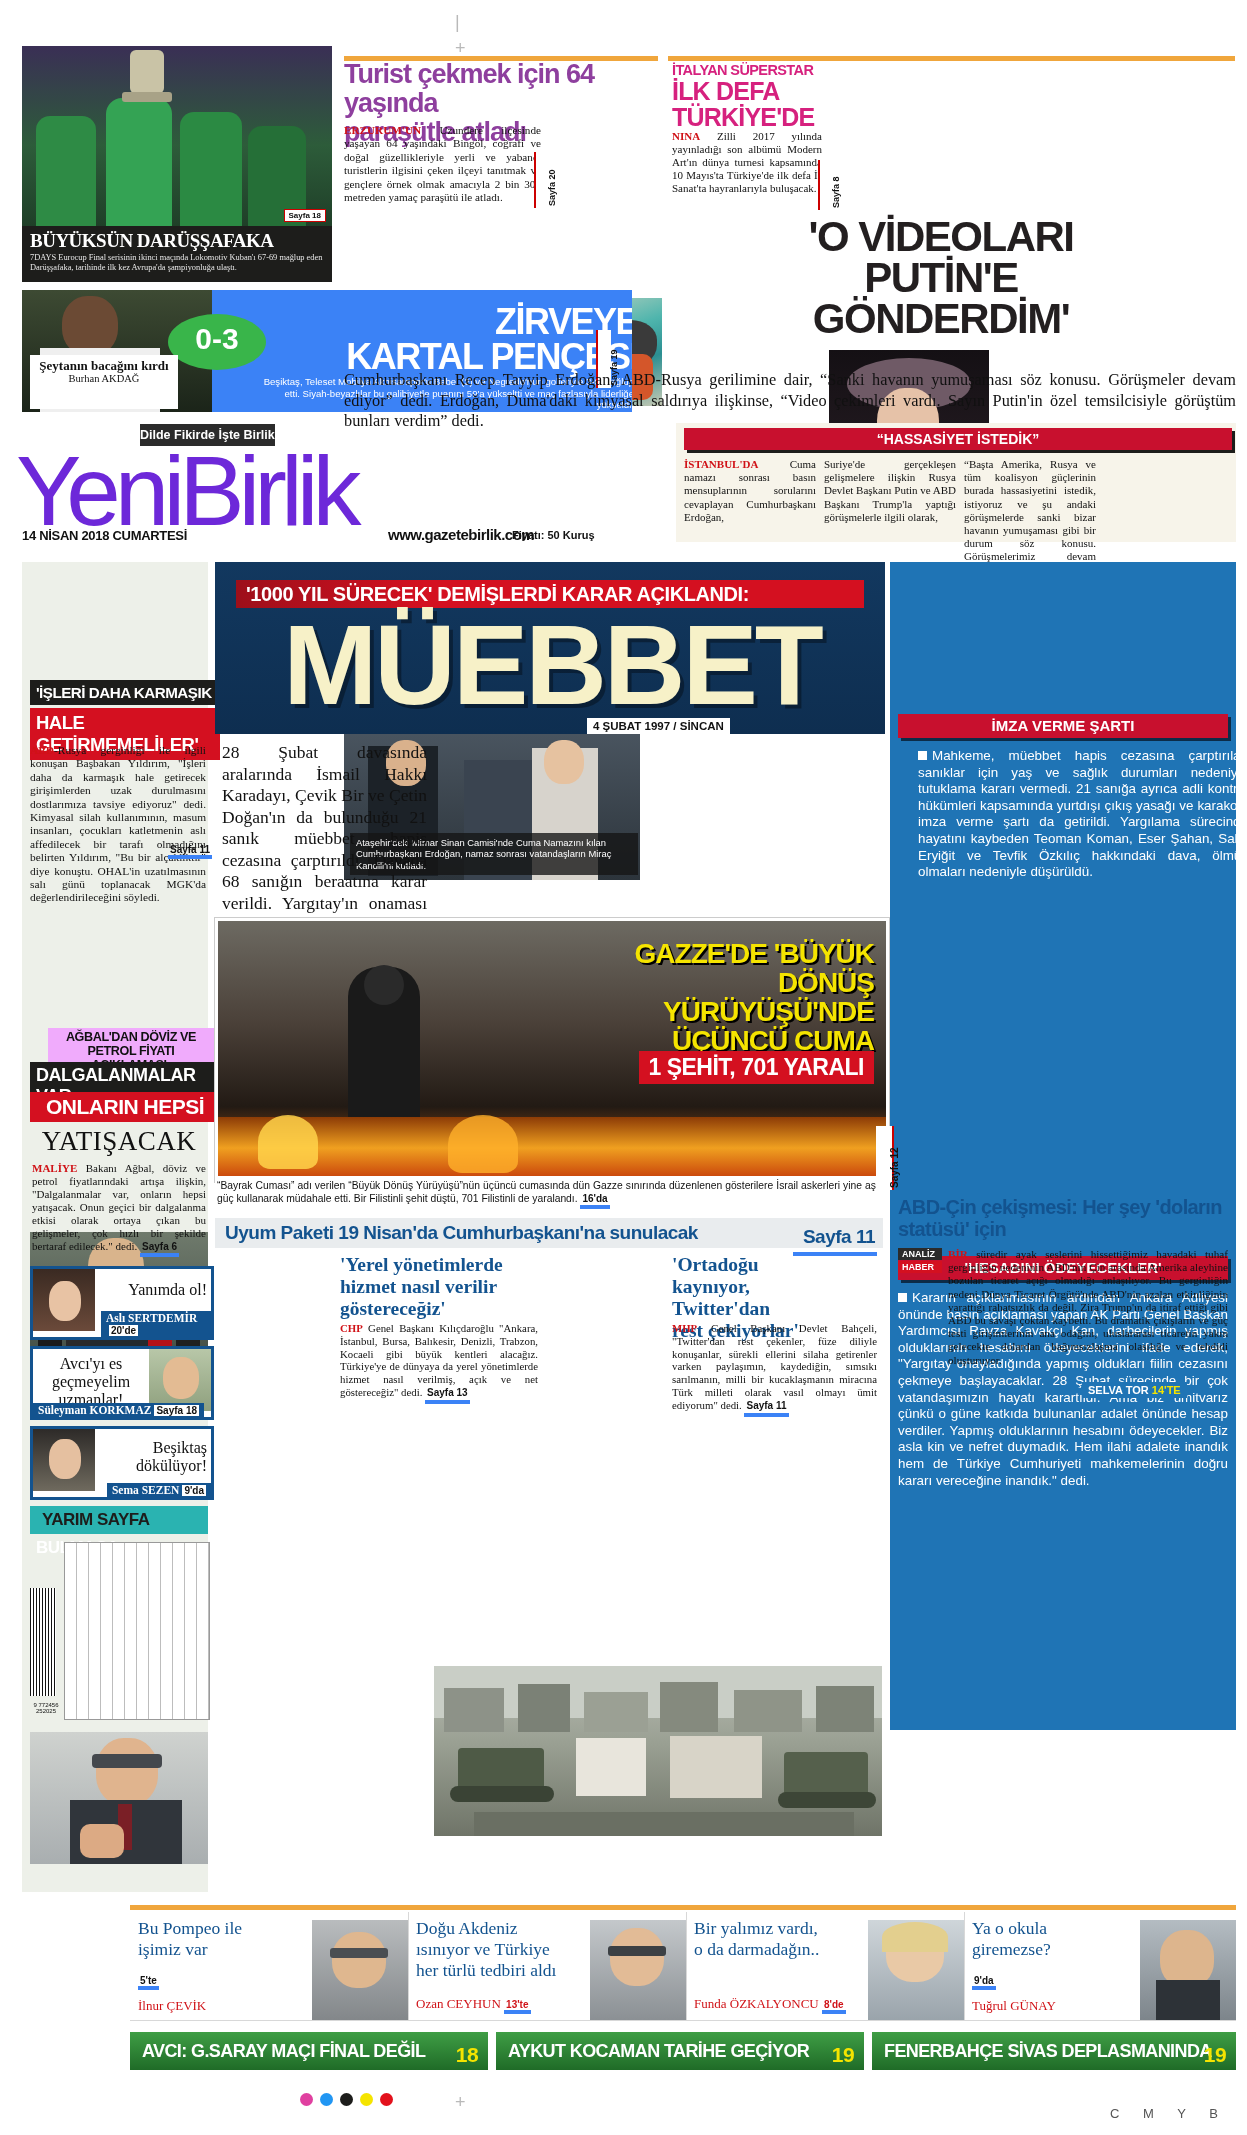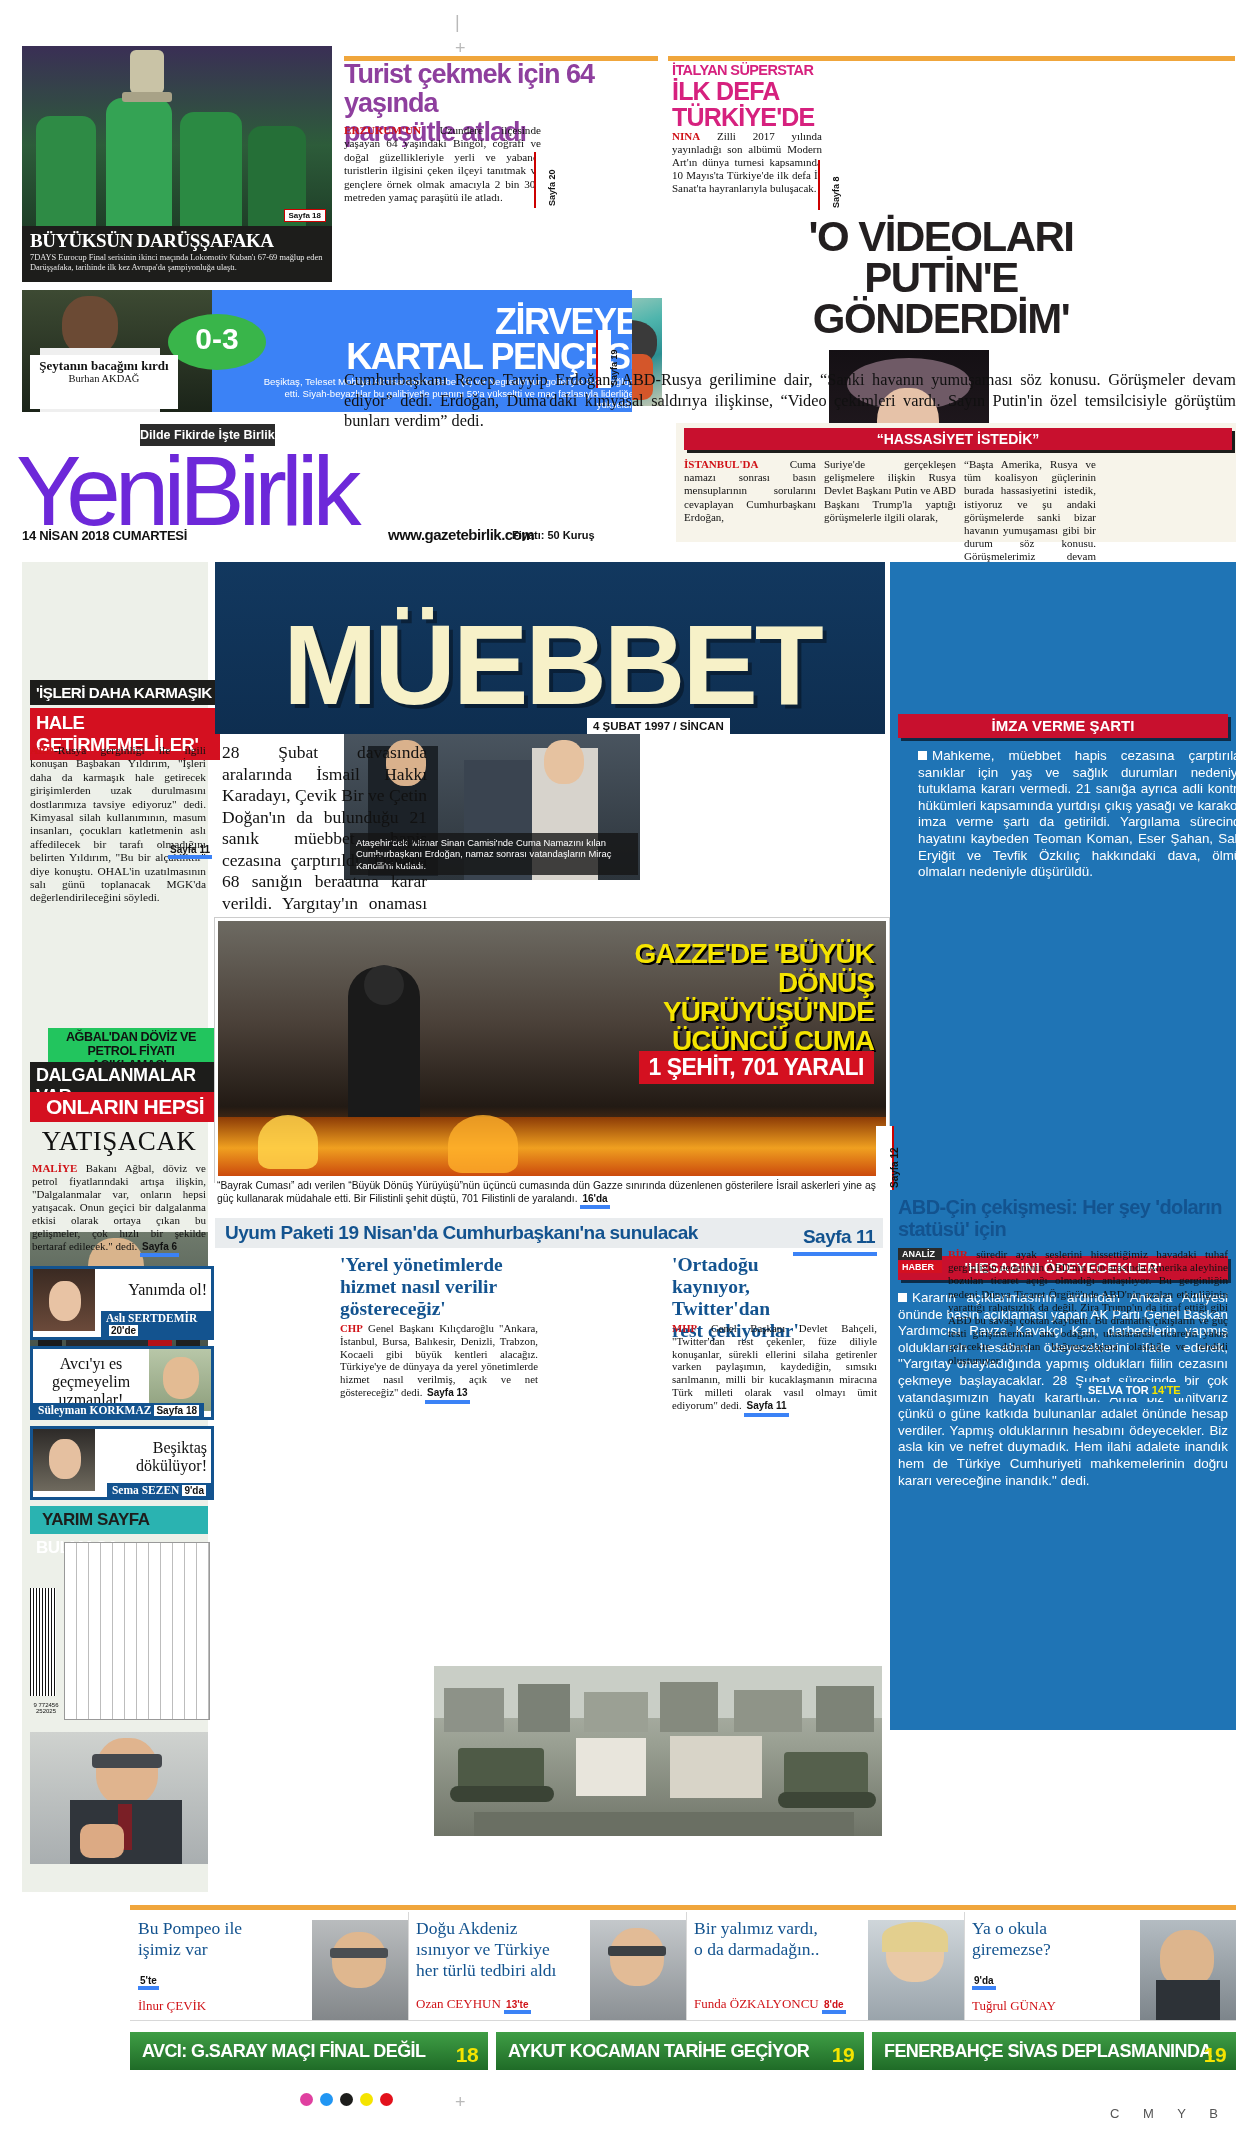--- a/index.html
+++ b/index.html
@@ -117,21 +117,21 @@
   
   #leftcol{left:22px;top:562px;width:186px;height:1330px;background:#edf0e9;}
   #yildirim-photo{left:30px;top:568px;width:178px;height:140px;}
   #yil-k1{left:30px;top:680px;width:178px;background:#1d1d1b;color:#fff;font-family:"Liberation Sans",sans-serif;font-weight:bold;font-size:15.2px;padding:4px 6px;letter-spacing:-0.5px;}
   #yil-k2{left:30px;top:708px;width:178px;background:#d41020;color:#fff;font-family:"Liberation Sans",sans-serif;font-weight:bold;font-size:18.5px;padding:4px 6px;letter-spacing:-0.5px;}
   #yil-body{left:30px;top:744px;width:176px;font-size:11.4px;line-height:13.4px;}
   #yil-body b{color:#d01217;}
   #yil-pg{left:168px;top:844px;}
 
   #agbal-photo{left:30px;top:928px;width:178px;height:132px;}
-  #agbal-k1{left:48px;top:1028px;width:160px;background:#22c55e;color:#111;font-family:"Liberation Sans",sans-serif;font-weight:bold;font-size:12.6px;text-align:center;padding:2px 3px;letter-spacing:-0.4px;}
+  #agbal-k1{left:48px;top:1028px;width:160px;background:#f0abfc;color:#111;font-family:"Liberation Sans",sans-serif;font-weight:bold;font-size:12.6px;text-align:center;padding:2px 3px;letter-spacing:-0.4px;}
   #agbal-k2{left:30px;top:1062px;width:178px;background:#1d1d1b;color:#fff;font-family:"Liberation Sans",sans-serif;font-weight:bold;font-size:18px;padding:3px 6px;letter-spacing:-0.5px;}
   #agbal-k3{left:30px;top:1092px;width:178px;background:#d41020;color:#fff;font-family:"Liberation Sans",sans-serif;font-weight:bold;font-size:21px;padding:3px 6px;text-align:center;letter-spacing:-0.5px;}
   #agbal-k4{left:30px;top:1126px;width:178px;text-align:center;font-family:"Liberation Serif",serif;font-size:27px;letter-spacing:0.5px;}
   #agbal-body{left:32px;top:1162px;width:174px;font-size:11px;line-height:13px;}
   #agbal-body b{color:#d01217;}
 
   .colbox{position:absolute;left:30px;width:178px;height:68px;border:3px solid #13538f;background:#fff;overflow:hidden;}
   .colbox .ph{position:absolute;top:0;width:62px;height:62px;}
   .colbox .ttl{position:absolute;font-family:"Liberation Serif",serif;font-size:16px;line-height:18px;color:#111;}
   .colbox .nm{position:absolute;bottom:0;background:#13538f;color:#fff;font-family:"Liberation Serif",serif;font-weight:bold;font-size:11.5px;padding:1px 5px;}
@@ -372,20 +372,23 @@
   <div class="abs" id="bulmaca-band">
       <span><span>YARIM SAYFA</span> <i>BULMACA</i></span>
     </div>
   <div class="abs" id="bulmaca-grid" style="background:
         repeating-linear-gradient(90deg,#fff 0 11px,#bdbdbd 11px 12px),
         repeating-linear-gradient(180deg,#fff 0 11px,#bdbdbd 11px 12px);"></div>
   <div class="abs" id="barcode"></div>
   <div class="abs" id="barcode-no">9 772456 252025</div>
 
   <div class="abs" id="mainblue"></div>
+  <div class="abs" id="mainkicker">
+      <span>'1000 YIL SÜRECEK' DEMİŞLERDİ KARAR AÇIKLANDI:</span>
+    </div>
   <div class="abs" id="muebbet">MÜEBBET</div>
 
   <div class="abs just" id="lede">28 Şubat davasında aralarında İsmail Hakkı Karadayı, Çevik Bir ve Çetin Doğan'ın da bulunduğu 21 sanık müebbet hapis cezasına çarptırıldı. Davada 68 sanığın beraatına karar verildi. Yargıtay'ın onaması halinde müebbet hapis cezası alan sanıklar cezaevine girecek.</div>
   <div class="abs imgph" id="sincan-photo" style="background:linear-gradient(180deg,#b9bdb4 0%,#9aa093 45%,#6f7468 100%);">
     <div class="abs" style="left:0;top:0;width:100%;height:52px;background:#c9cec6;"></div>
     <div class="abs" style="left:10px;top:22px;width:60px;height:44px;background:#8d9288;"></div>
     <div class="abs" style="left:84px;top:18px;width:52px;height:48px;background:#7b8176;"></div>
     <div class="abs" style="left:150px;top:26px;width:64px;height:40px;background:#9ba094;"></div>
     <div class="abs" style="left:226px;top:16px;width:58px;height:50px;background:#858a7e;"></div>
     <div class="abs" style="left:300px;top:24px;width:68px;height:42px;background:#8f9488;"></div>

